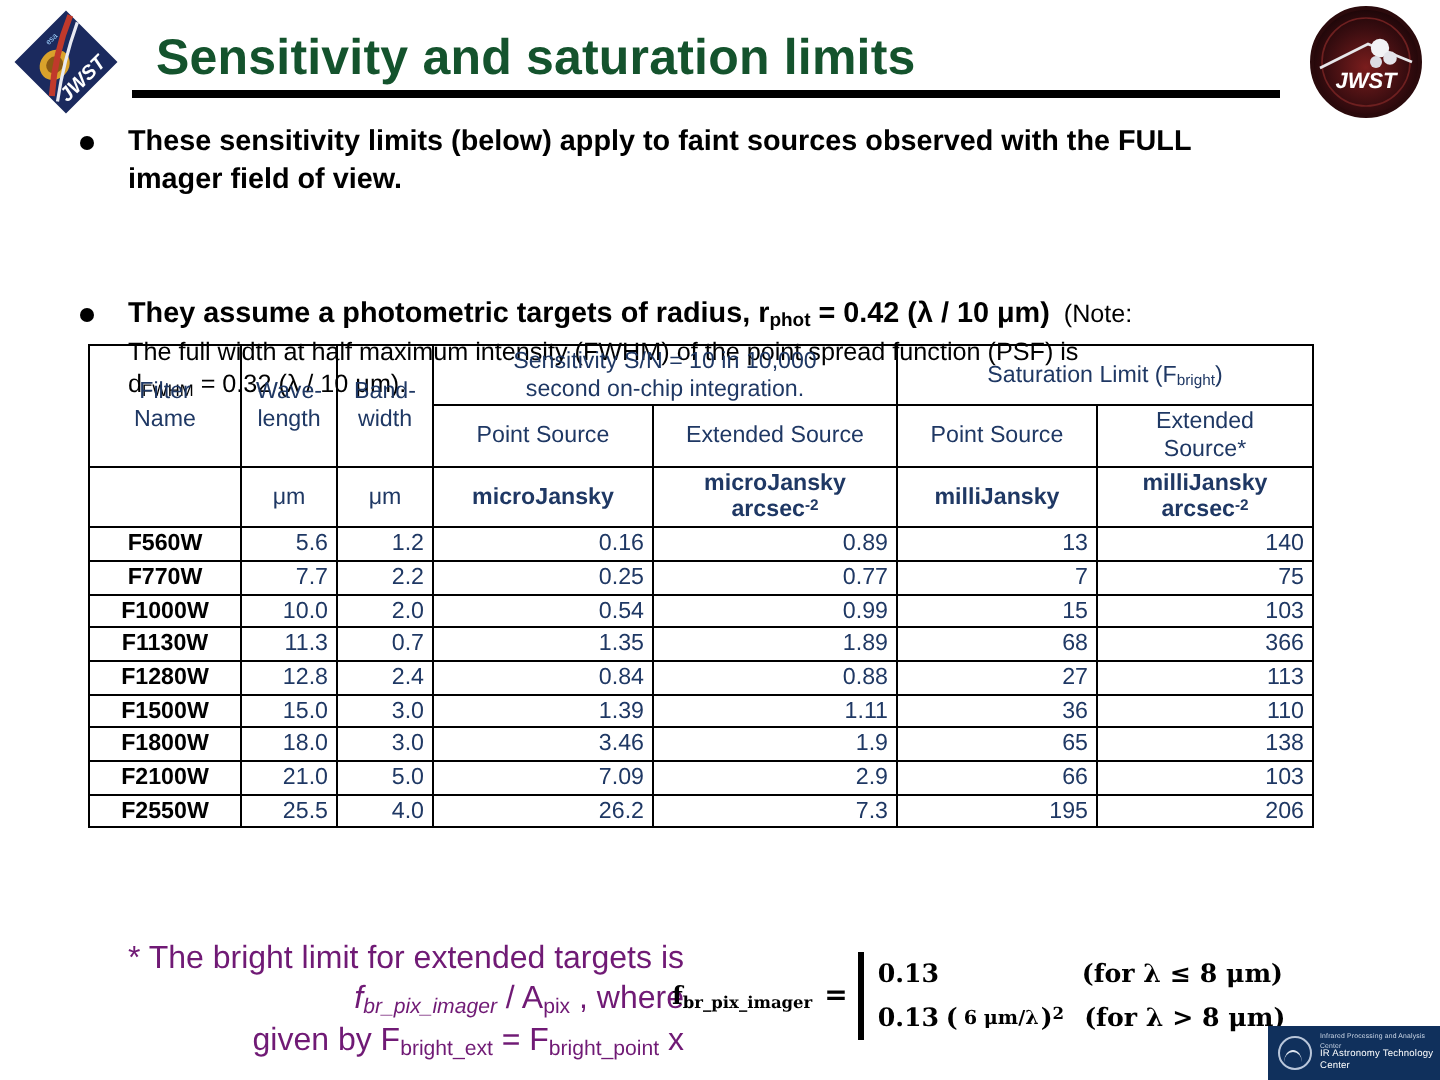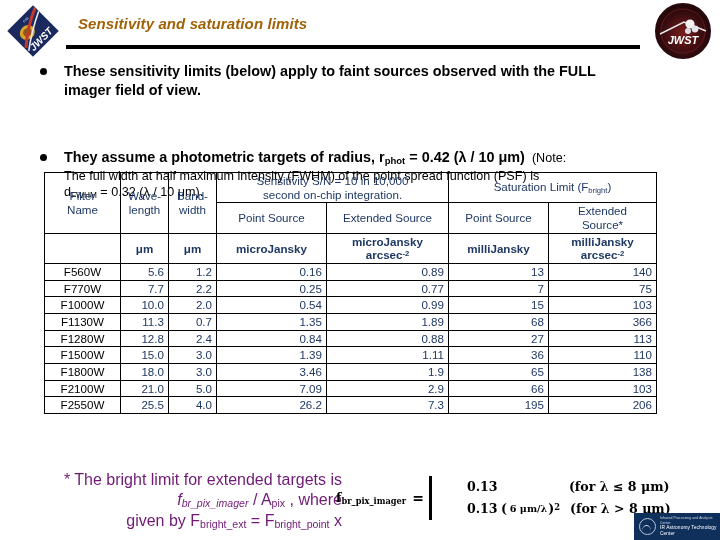--- a/index.html
+++ b/index.html
@@ -30,26 +30,25 @@
     top: 2px;
     width: 58px;
     height: 58px;
   }
 
   
   .title {
     position: absolute;
     left: 78px;
     top: 15px;
-    font-size: 15px;
+    font-size: 25px;
     font-weight: bold;
-    color: #a16207;
+    color: #14532d;
     letter-spacing: 0.1px;
     white-space: nowrap;
-    font-style: italic;
   }
   .title-rule {
     position: absolute;
     left: 66px;
     top: 45px;
     width: 574px;
     height: 4px;
     background: #000000;
   }
 
@@ -116,27 +115,27 @@
     color: #1F3864;
   }
   .unit {
     text-align: center;
     font-weight: bold;
     color: #1F3864;
     font-size: 11.8px;
   }
   .unit-plain {
     text-align: center;
-    font-weight: bold;
+    font-weight: normal;
     color: #1F3864;
     margin-top: 12px;
   }
   .filter {
     text-align: center;
-    font-weight: normal;
+    font-weight: bold;
     color: #000000;
     font-size: 11.8px;
   }
   .numc { text-align: right; color: #1F3864; }
   .numr { text-align: right;  color: #1F3864; padding-right: 6px; }
 
   .c0 { width: 76px; }
   .c1 { width: 48px; }
   .c2 { width: 48px; }
   .c3 { width: 110px; }
@@ -170,21 +169,21 @@
   }
   .eq-lhs { font-size: 12.5px; white-space: nowrap; }
   .eq-eq  { font-size: 14px; margin: 0 5px 0 6px; }
   .eq-brace {
     width: 3px;
     align-self: stretch;
     background: #000000;
     margin-right: 7px;
   }
   .eq-rows { font-size: 12.6px; line-height: 1.75; }
-  .eq-row { display: flex; align-items: center; white-space: nowrap; margin-left: 28px; }
+  .eq-row { display: flex; align-items: center; white-space: nowrap; }
   .eq-val { width: 34px; }
   .eq-frac {
     display: inline-block;
     font-size: 9.6px;
     margin: 0 1px 0 3px;
     position: relative;
     top: -1px;
   }
   .eq-cond { margin-left: 10px; text-align: center; }
   .eq-pad { margin-left: 68px; }

